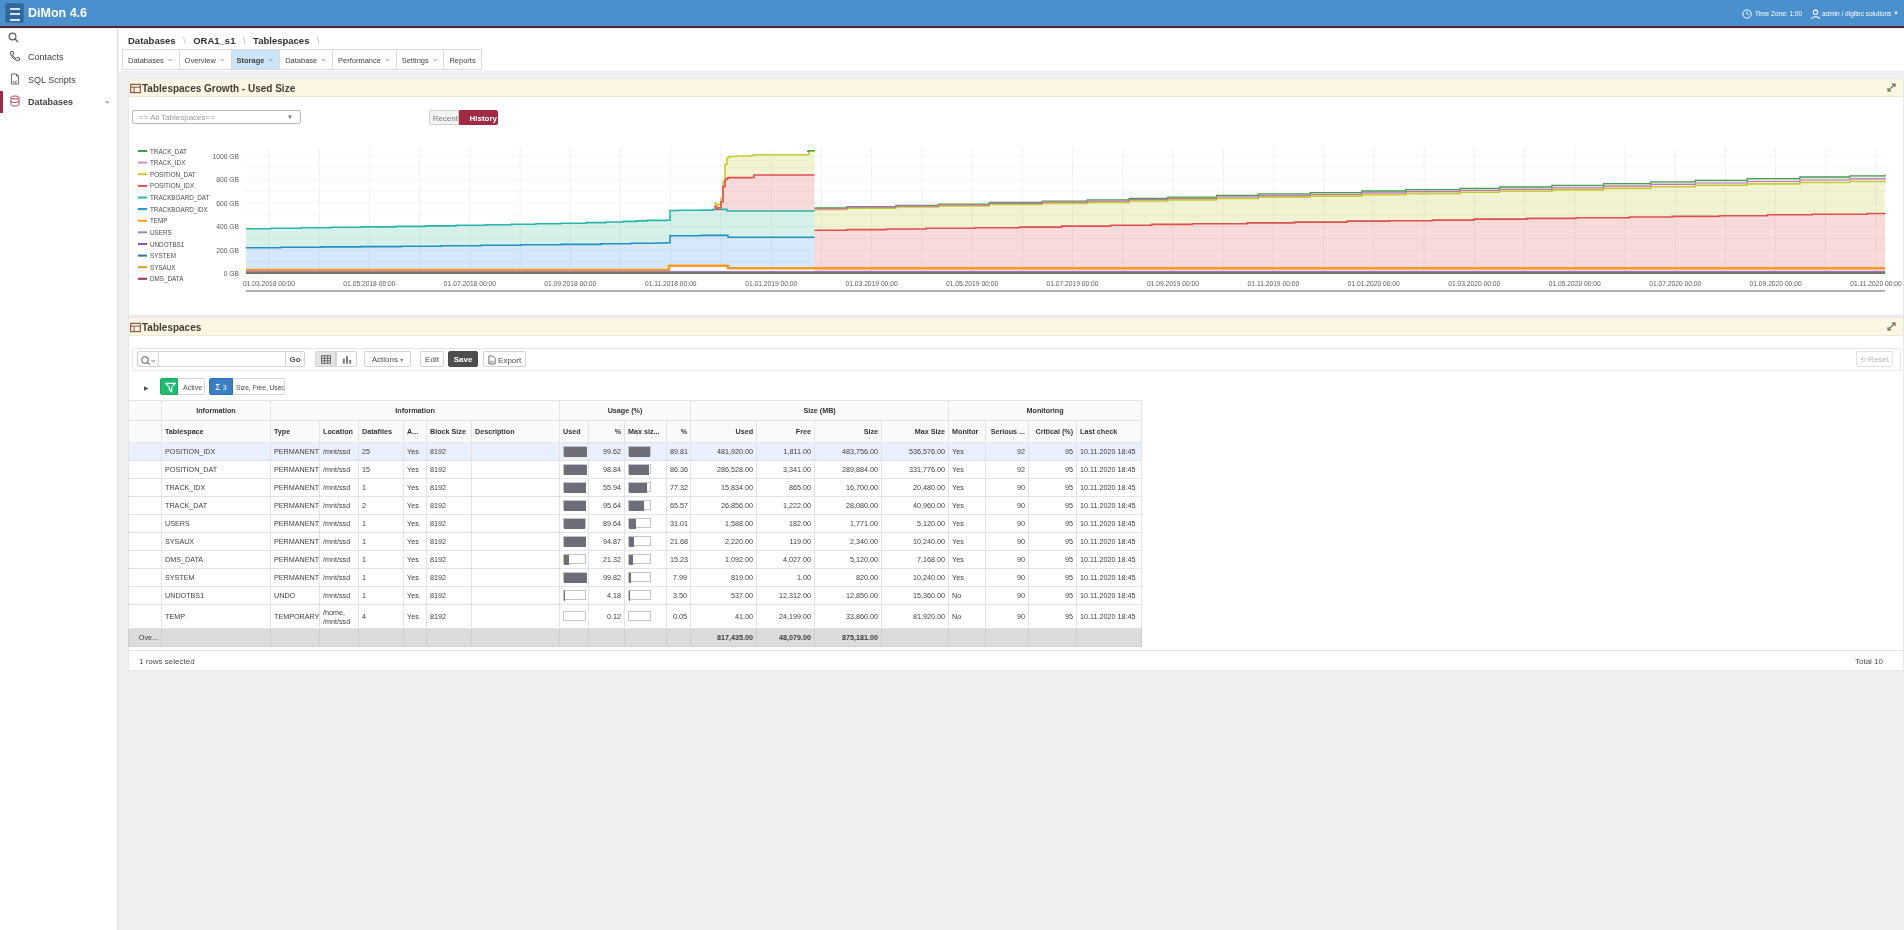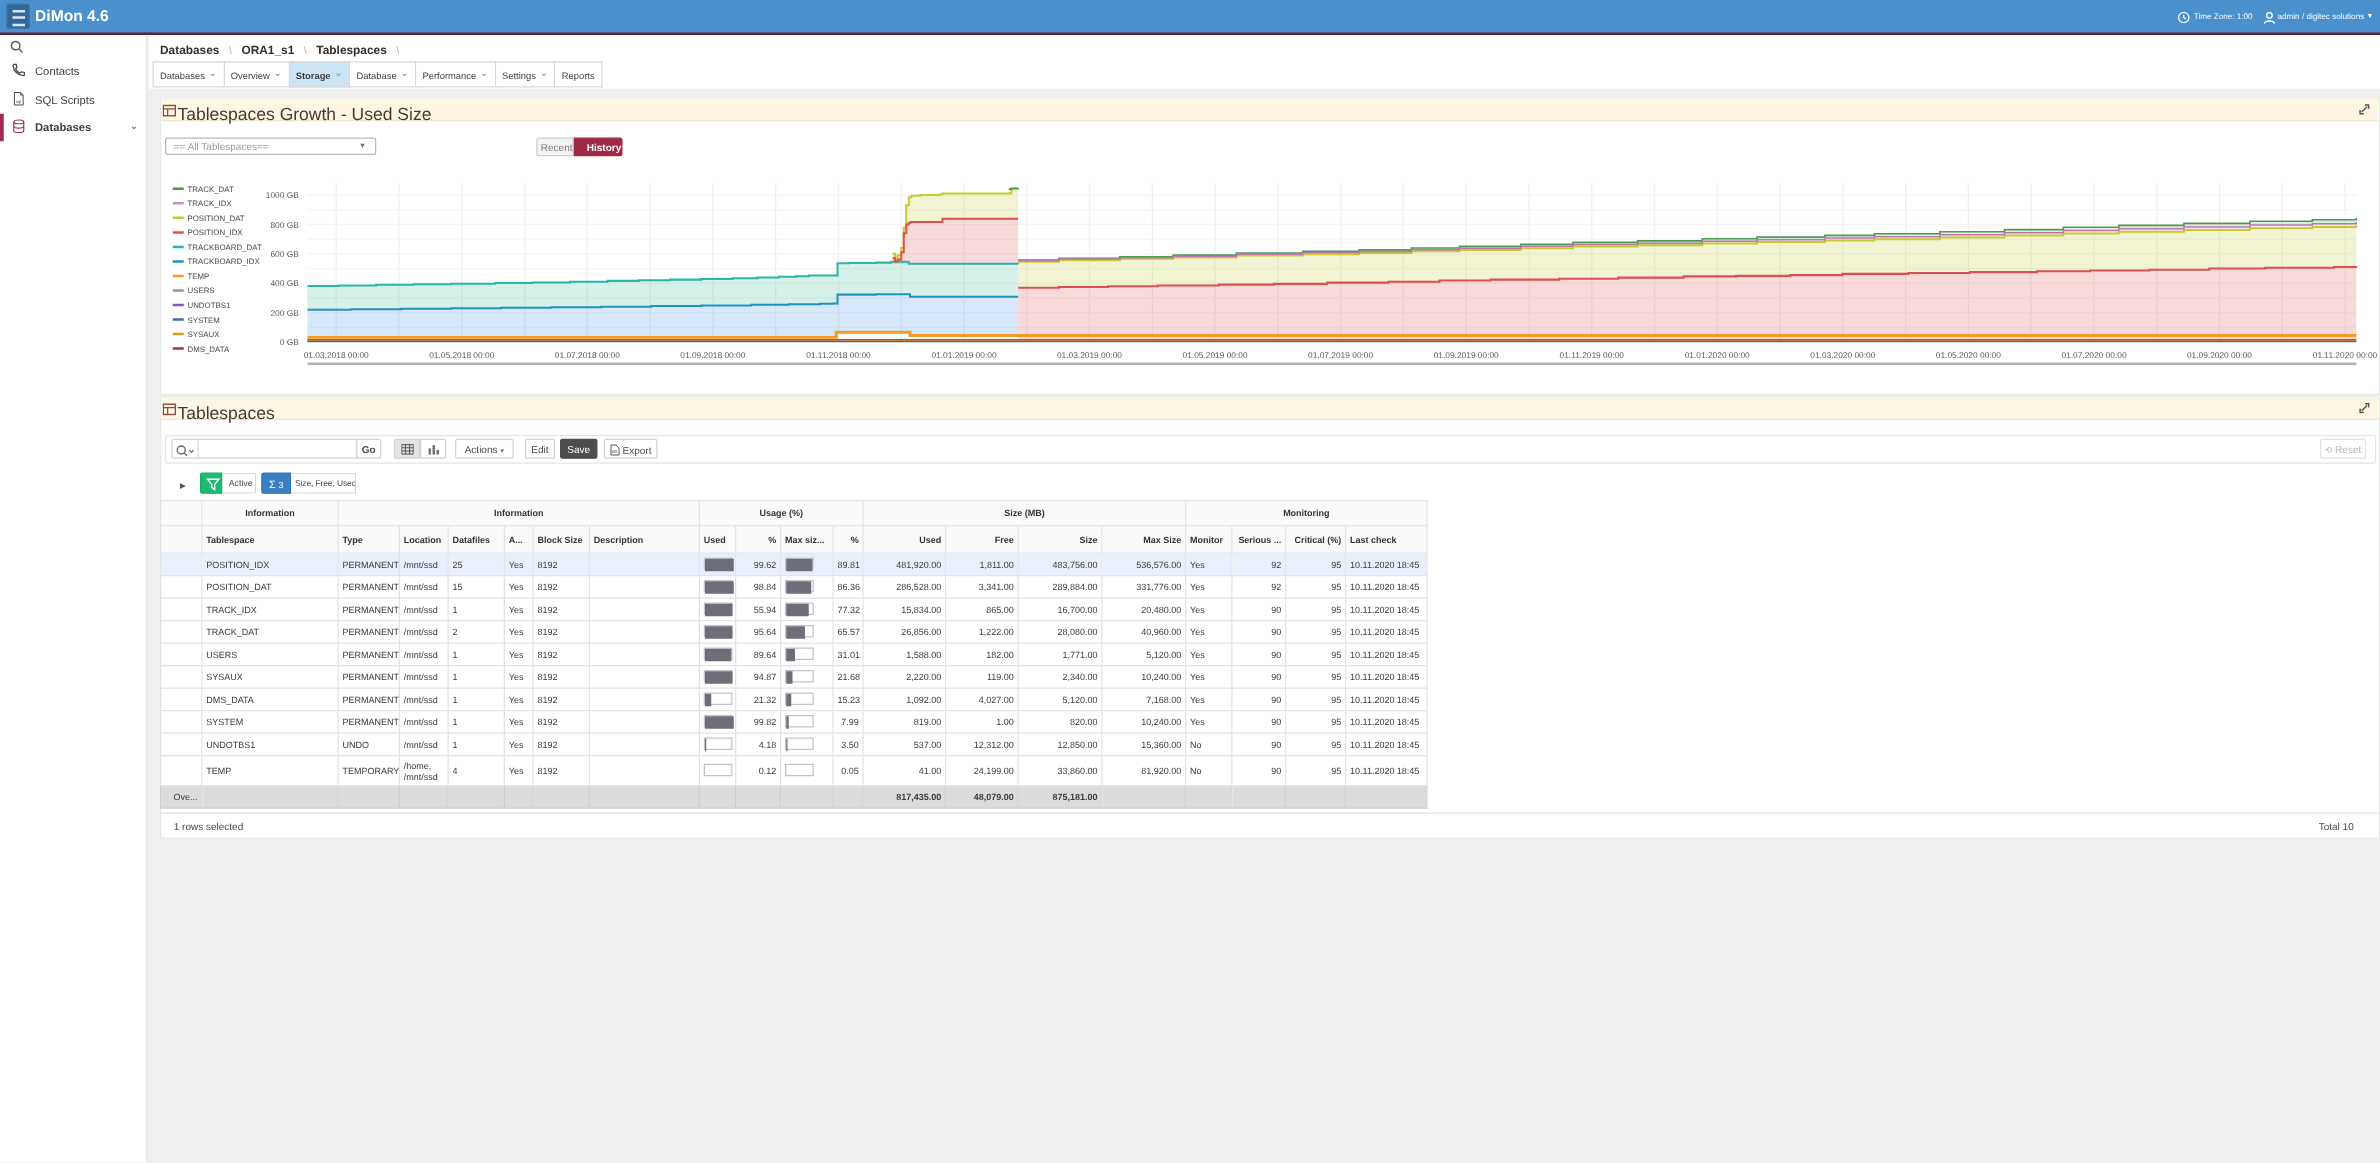--- a/index.html
+++ b/index.html
@@ -14,21 +14,21 @@
 #crumbs{position:absolute;left:9px;top:6px;font-size:9.5px;font-weight:bold;color:#2f2f2f}
 #crumbs span.sep{color:#b5b5b5;font-weight:normal;padding:0 5px;font-size:8.5px}
 #tabs{position:absolute;left:3px;top:20px;height:38px;display:flex}
 .tab{border:1px solid #d9d9d9;border-left:none;background:#fff;font-size:7.5px;color:#3f3f3f;padding:6px 5px 0 5px;height:21px;white-space:nowrap}
 .tab:first-child{border-left:1px solid #d9d9d9}
 .tab .car{color:#8a8a8a;font-size:8px;padding-left:3px;position:relative;top:-2px;display:inline-block}
 .tab.act{background:#cce5f6;font-weight:bold}
 .tab.act .car{color:#7fb2d8}
 .panel{position:absolute;left:9px;width:1776px;background:#fff;border:1px solid #e7e7e7}
 .phead{height:18px;background:#fdf6e4;border-bottom:1px solid #f1e7cf;position:relative}
-.ptitle{position:absolute;left:13px;top:4px;font-size:14px;font-weight:normal;color:#423b33}
+.ptitle{position:absolute;left:13px;top:4px;font-size:10px;font-weight:bold;color:#423b33}
 .pico{position:absolute;left:1px;top:4px}
 .pexp{position:absolute;right:7px;top:4px}
 .btn{position:absolute;border:1px solid #cfcfcf;background:#fff;font-size:8px;color:#4a4a4a;text-align:right}
 
 #tbl{border-collapse:collapse;table-layout:fixed;font-size:7.2px;color:#3c3c3c;width:1013px}
 #tbl td,#tbl th{border:1px solid #e3e3e3;padding:0 3px;height:18px;overflow:hidden;white-space:nowrap;font-weight:normal;text-align:left}
 #tbl th{background:#fafafa;font-weight:bold;color:#333}
 #tbl .grp th{height:20px;text-align:center}
 #tbl .hdr th{height:22px}
 #tbl .hdr th.r,#tbl td.r{text-align:right}
@@ -262,21 +262,21 @@
           <rect x="0.5" y="0.5" width="11" height="9" fill="none" stroke="#555" stroke-width="1"></rect>
           <path d="M0.5 3.5 H11.5 M0.5 6.5 H11.5 M4 0.5 V9.5 M8 0.5 V9.5" stroke="#555" stroke-width="1"></path>
         </svg></div>
 <div class="tbtn" style="left:207px;top:33px;width:21px;border-radius:0 2px 2px 0"><svg width="10" height="9" viewBox="0 0 12 10">
           <rect x="1" y="4" width="2.4" height="6" fill="#777"></rect>
           <rect x="4.8" y="1" width="2.4" height="9" fill="#777"></rect>
           <rect x="8.6" y="5.5" width="2.4" height="4.5" fill="#777"></rect>
         </svg></div>
 <div class="tbtn" style="left:235px;top:33px;width:47px">Actions <span style="font-size:6px;color:#777">▾</span></div>
 <div class="tbtn" style="left:291px;top:33px;width:24px">Edit</div>
-<div class="tbtn" style="left:319px;top:33px;width:30px;background:#4d4d4d;border-color:#4d4d4d;color:#fff;font-weight:normal">Save</div>
+<div class="tbtn" style="left:319px;top:33px;width:30px;background:#4d4d4d;border-color:#4d4d4d;color:#fff;font-weight:bold">Save</div>
 <div class="tbtn" style="left:354px;top:33px;width:43px"><svg width="8" height="10" viewBox="0 0 10 12" style="vertical-align:-2px">
           <path d="M1 1 L6 1 L9 4 L9 11 L1 11 Z" fill="none" stroke="#555" stroke-width="1"></path>
           <text x="1.5" y="9.5" font-size="5" fill="#555">xls</text>
         </svg> Export</div>
 <div class="tbtn" style="left:1727px;top:33px;width:37px;color:#b5b5b5;border-color:#e2e2e2"><span style="font-size:7px">⟲</span> Reset</div>
 <div style="position:absolute;left:15px;top:66px;color:#555;font-size:6px">▶</div>
 <div class="chip" style="left:31px;top:60px;width:18px;height:17px;background:#21ba72;border:1px solid #1da865;border-radius:2px 0 0 2px"><svg width="11" height="11" viewBox="0 0 12 12" style="margin:3px 0 0 3.5px">
           <path d="M1 1.5 H11 L7.3 6 V10.5 L4.7 8.6 V6 Z" fill="none" stroke="#fff" stroke-width="1.2"></path>
         </svg></div>
 <div class="chip" style="left:49px;top:60px;width:27px;height:17px;background:#fff;border:1px solid #d4d4d4;border-left:none;border-radius:0 2px 2px 0;color:#4a4a4a;padding:4.5px 0 0 5px;white-space:nowrap;overflow:hidden;font-size:7px">Active</div>

